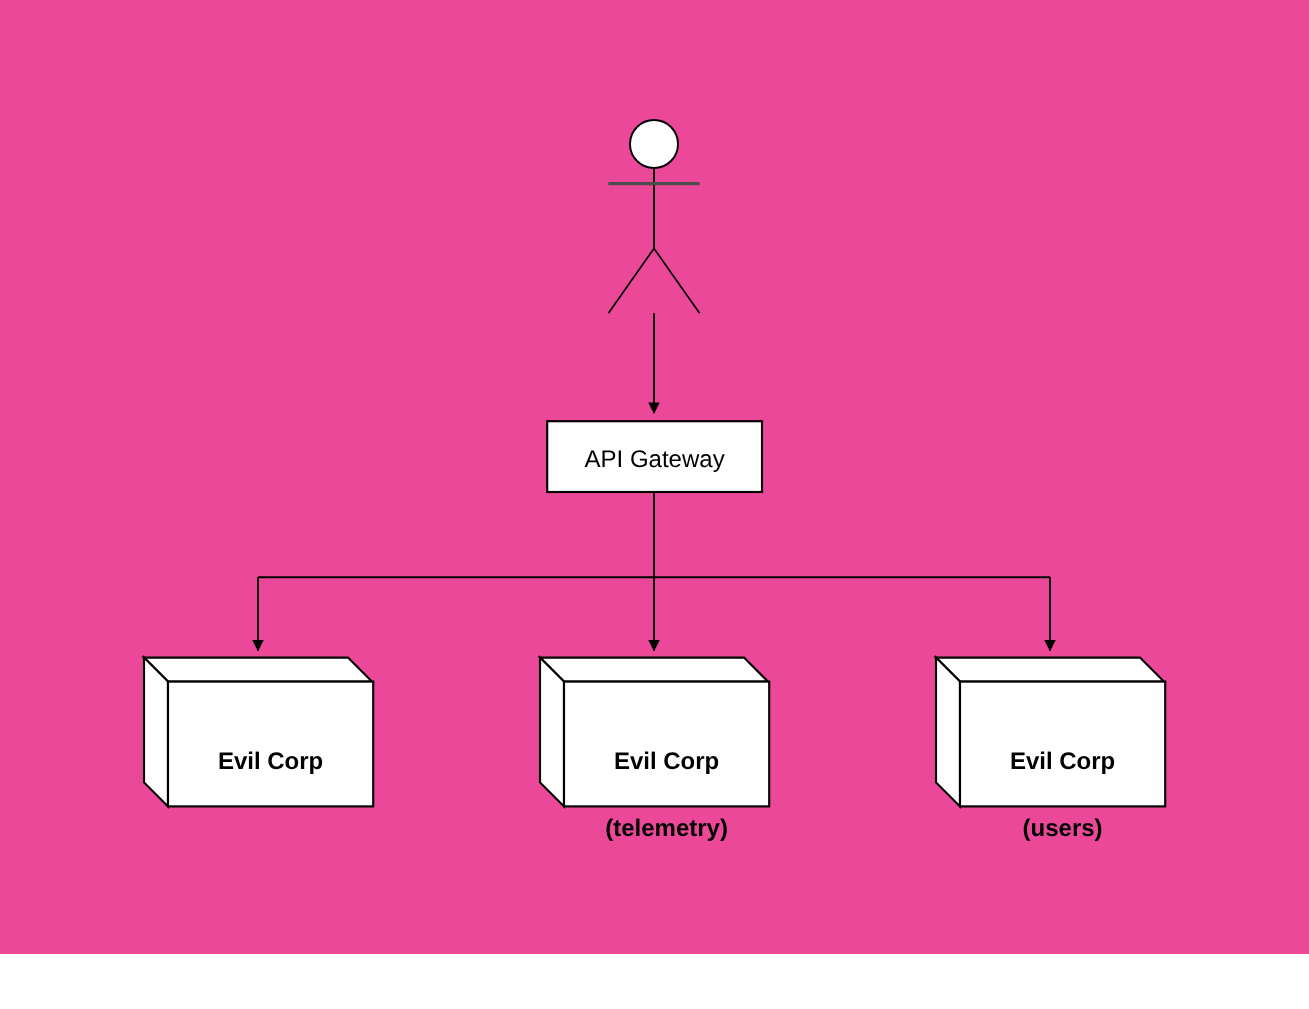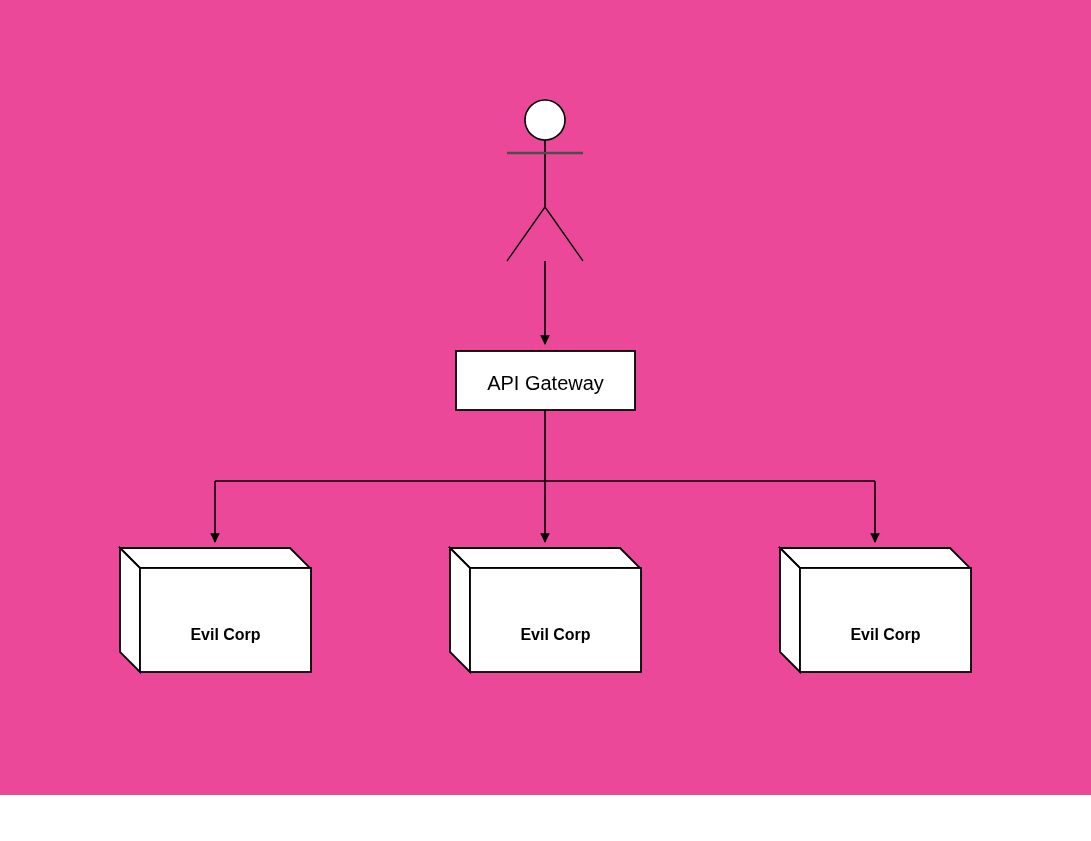--- a/index.html
+++ b/index.html
@@ -33,21 +33,21 @@
     color: #000000;
     white-space: pre-line;
     line-height: 28px;
     pointer-events: none;
   }
   .gateway-label {
     font-size: 20px;
     font-weight: 400;
   }
   .service-label {
-    font-size: 16px;
+    font-size: 20px;
     font-weight: bold;
   }
 </style>
 </head>
 <body>
 
 <div id="diagram-canvas">
 
   <svg id="diagram-svg" viewBox="0 0 1091 841" xmlns="http://www.w3.org/2000/svg">
 
@@ -107,19 +107,21 @@
   </svg>
 
   <div class="node-label gateway-label" style="left:456px; top:369px; width:179px;">API Gateway</div>
 
   <div class="node-label service-label" style="left:140px; top:593px; width:171px;">
     <div>Evil Corp</div>
   </div>
 
   <div class="node-label service-label" style="left:470px; top:593px; width:171px;">
     <div>Evil Corp</div>
+    <div>(telemetry)</div>
   </div>
 
   <div class="node-label service-label" style="left:800px; top:593px; width:171px;">
     <div>Evil Corp</div>
+    <div>(users)</div>
   </div>
 
 </div>
 
 </body></html>

